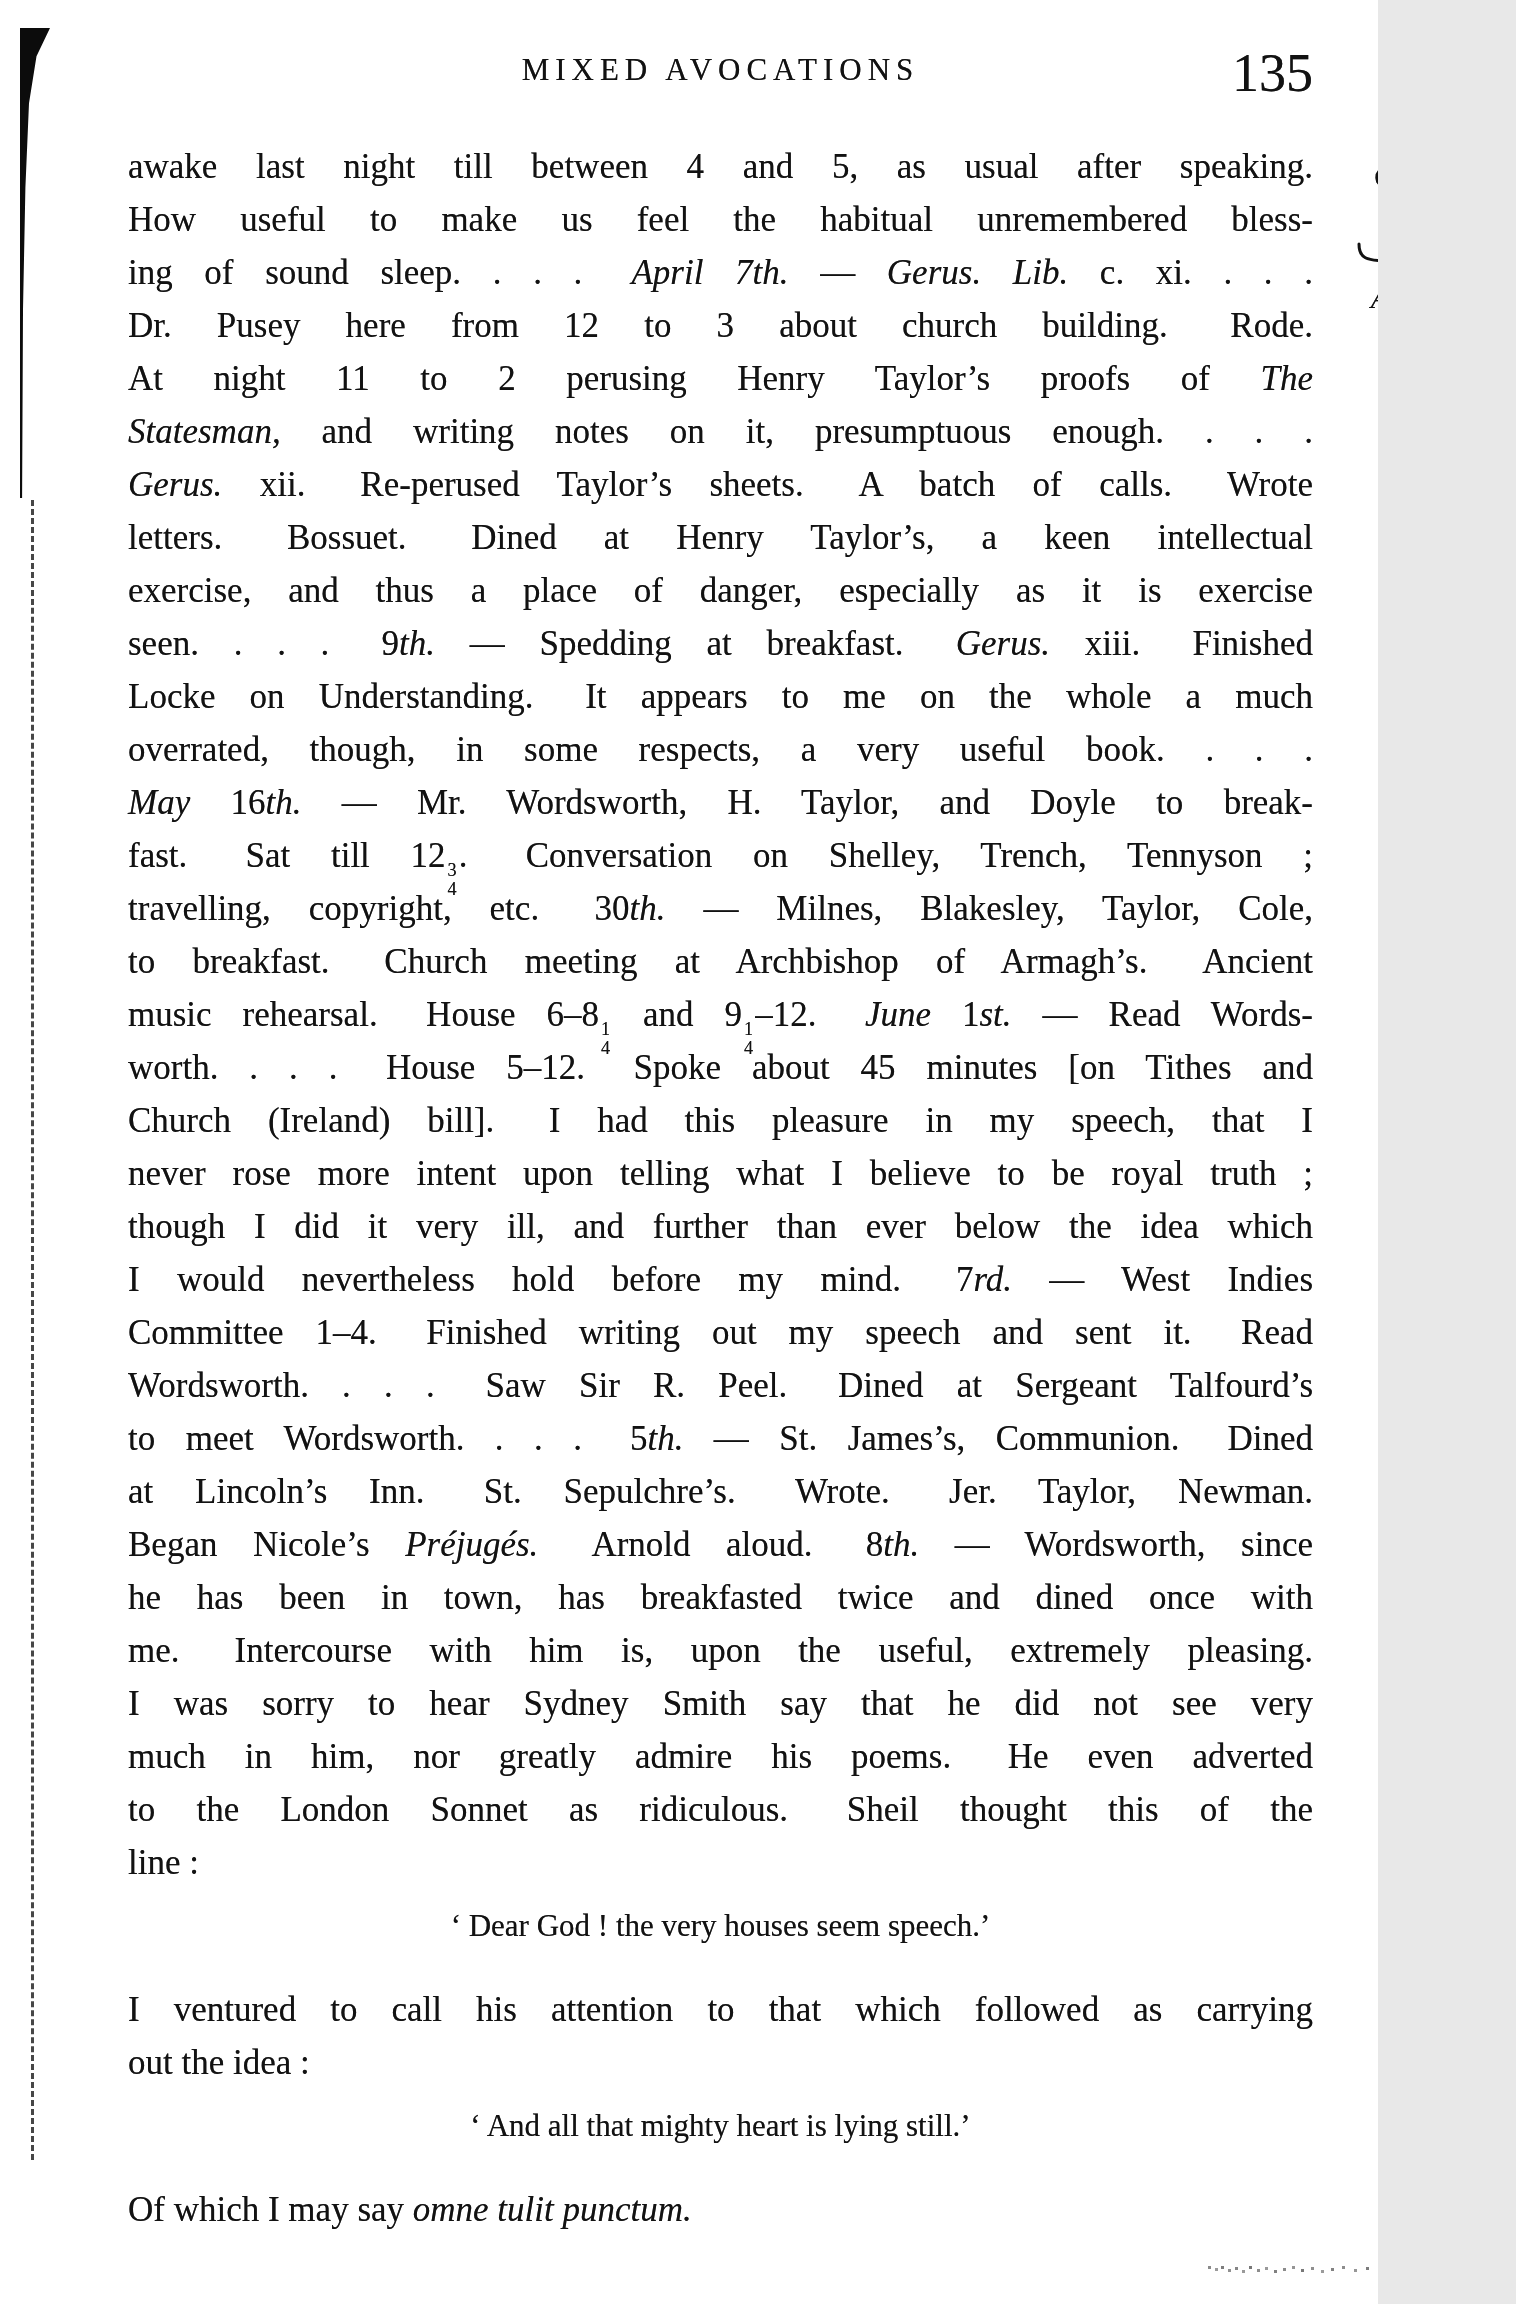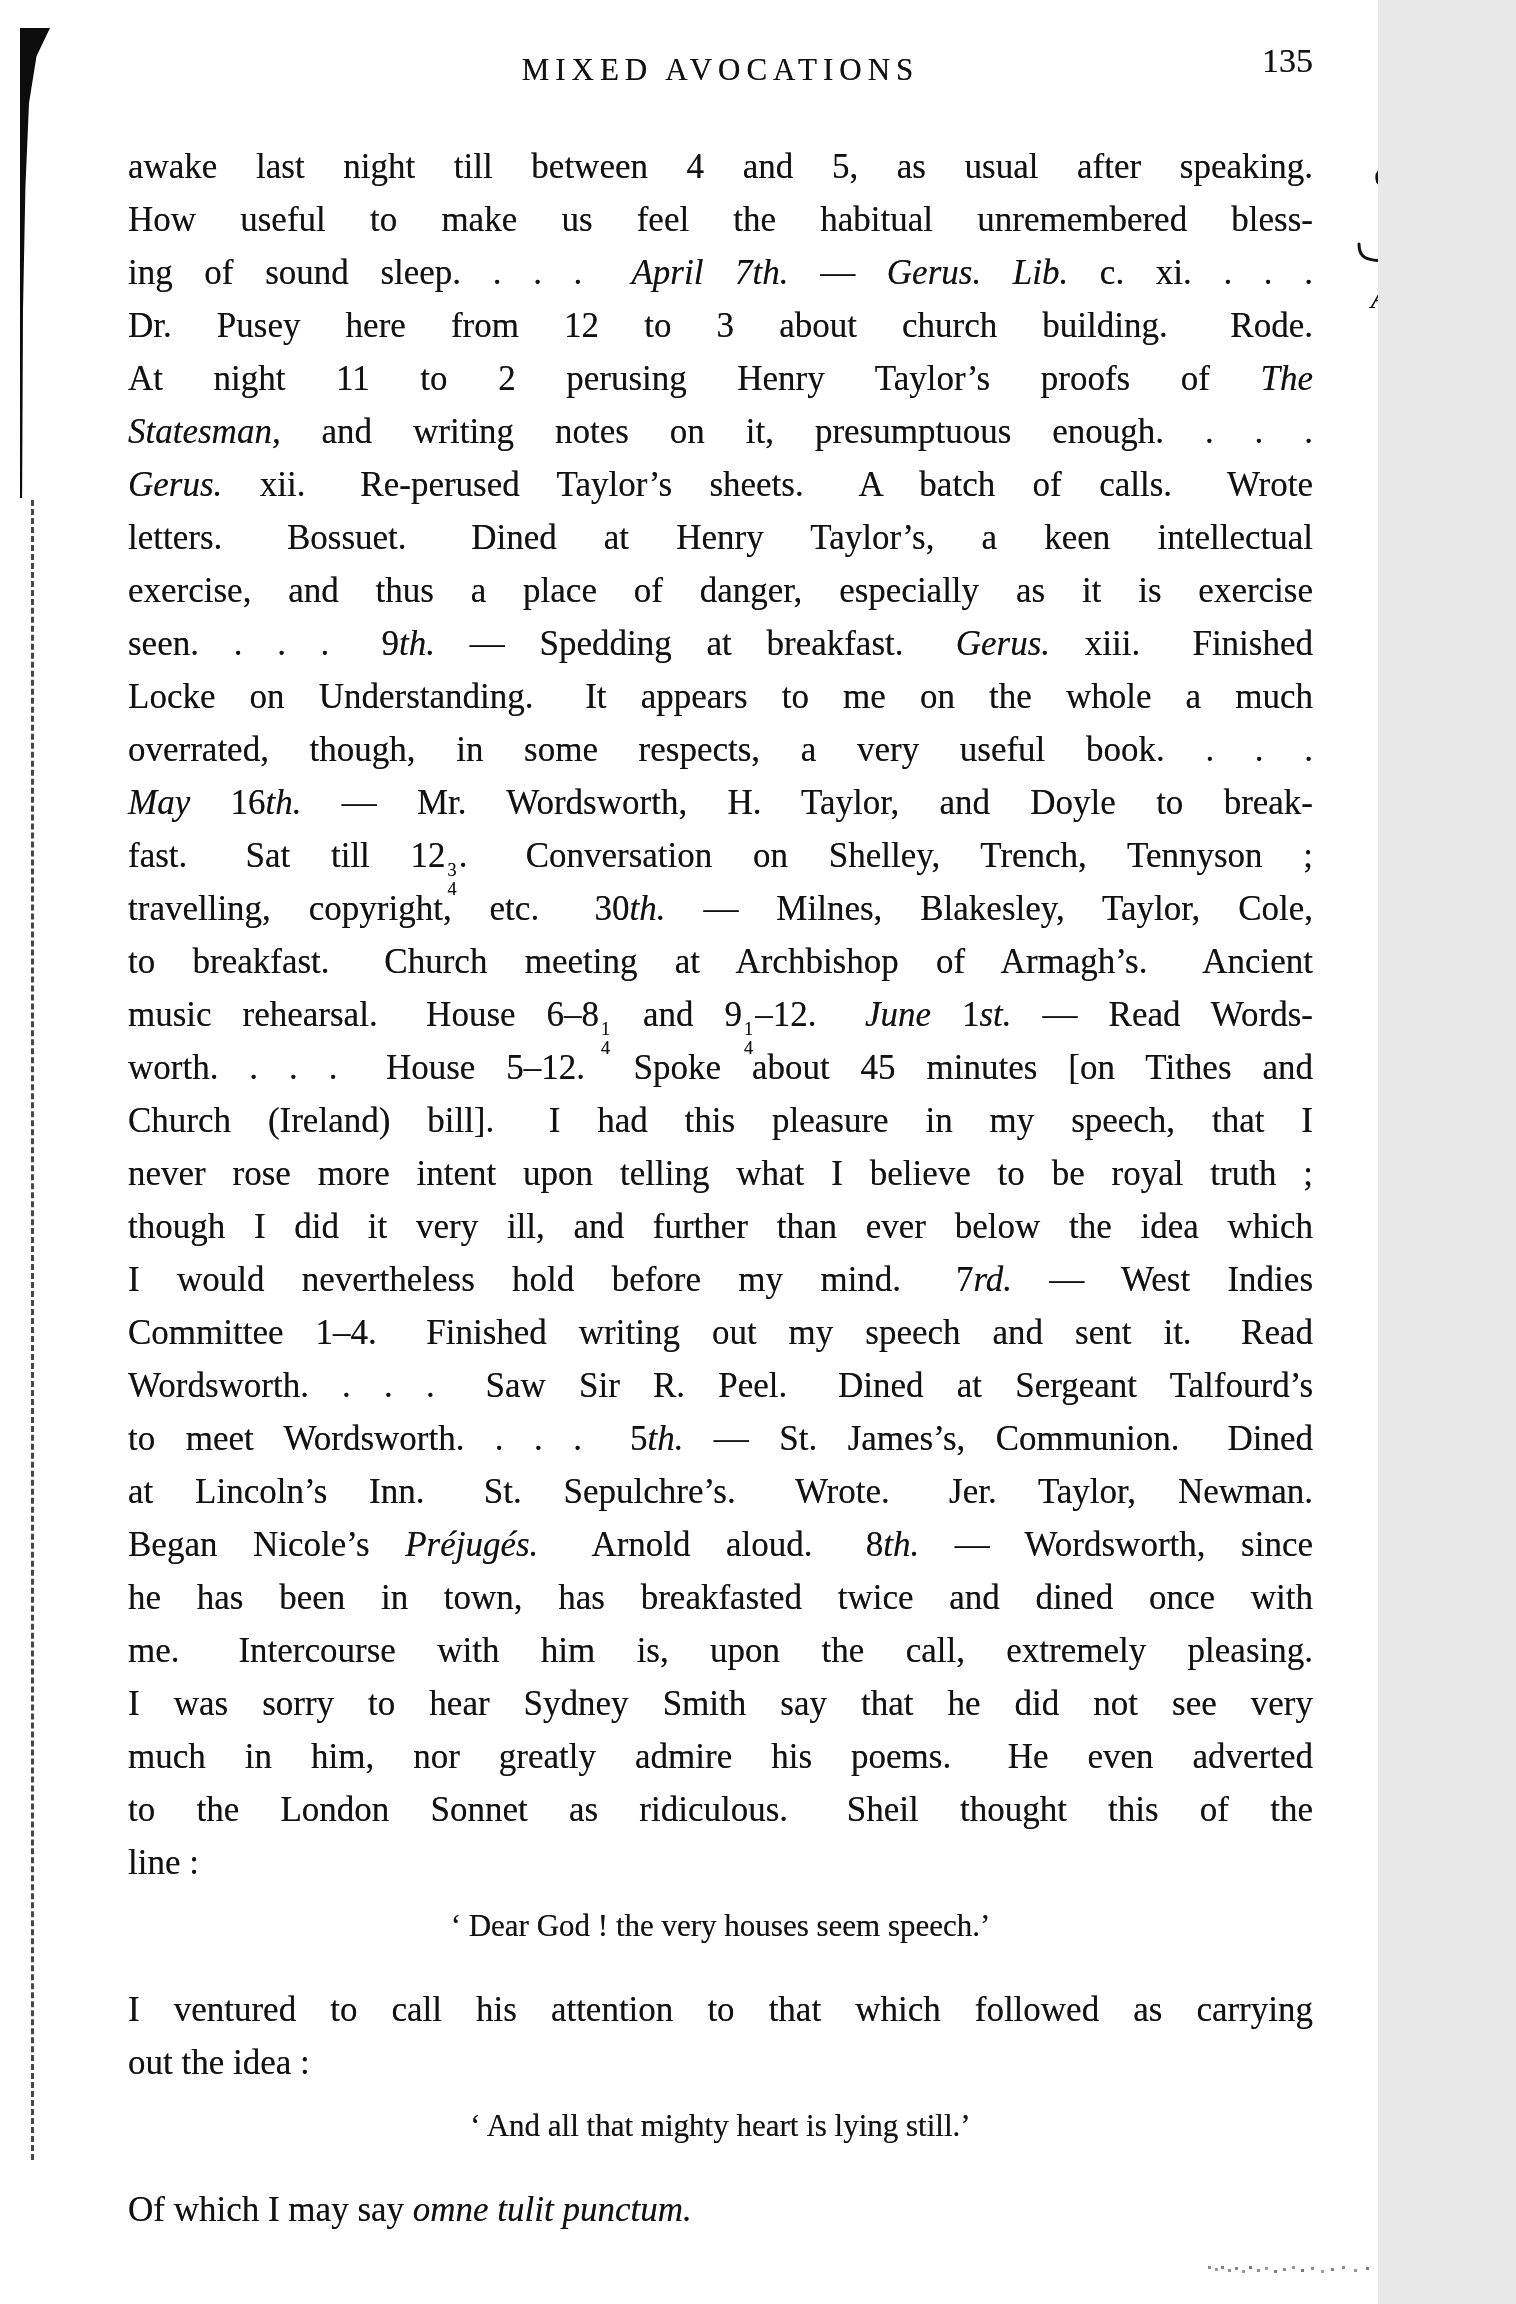--- a/index.html
+++ b/index.html
@@ -12,21 +12,21 @@
     color:#121212;
   }
   
   .header-title{
     position:absolute; left:128px; top:52px; width:1185px;
     text-align:center; font-size:31px; letter-spacing:6px;
     text-shadow:0 0 0.6px rgba(0,0,0,.65);
   }
   .page-number{
     position:absolute; left:128px; top:42px; width:1185px;
-    text-align:right; font-size:34px;
+    text-align:right; font-size:54px;
     text-shadow:0 0 0.6px rgba(0,0,0,.65);
   }
   
   .text-block{
     position:absolute; left:128px; top:140px; width:1185px;
     font-size:35px;
     text-shadow:0 0 0.6px rgba(0,0,0,.6);
   }
   .line{
     text-align:justify; text-align-last:justify; text-justify:inter-word;
@@ -112,21 +112,21 @@
       <div class="line"><span>Church (Ireland) bill].  I had this pleasure in my speech, that I</span></div>
       <div class="line"><span>never rose more intent upon telling what I believe to be royal truth ;</span></div>
       <div class="line"><span>though I did it very ill, and further than ever below the idea which</span></div>
       <div class="line"><span>I would nevertheless hold before my mind.  7</span><span class="it">rd.</span><span> — West Indies</span></div>
       <div class="line"><span>Committee 1–4.  Finished writing out my speech and sent it.  Read</span></div>
       <div class="line"><span>Wordsworth. . . .  Saw Sir R. Peel.  Dined at Sergeant Talfourd’s</span></div>
       <div class="line"><span>to meet Wordsworth. . . .  5</span><span class="it">th.</span><span> — St. James’s, Communion.  Dined</span></div>
       <div class="line"><span>at Lincoln’s Inn.  St. Sepulchre’s.  Wrote.  Jer. Taylor, Newman.</span></div>
       <div class="line"><span>Began Nicole’s </span><span class="it">Préjugés.</span><span>  Arnold aloud.  8</span><span class="it">th.</span><span> — Wordsworth, since</span></div>
       <div class="line"><span>he has been in town, has breakfasted twice and dined once with</span></div>
-      <div class="line"><span>me.  Intercourse with him is, upon the call, extremely pleasing.</span></div>
+      <div class="line"><span>me.  Intercourse with him is, upon the useful, extremely pleasing.</span></div>
       <div class="line"><span>I was sorry to hear Sydney Smith say that he did not see very</span></div>
       <div class="line"><span>much in him, nor greatly admire his poems.  He even adverted</span></div>
       <div class="line"><span>to the London Sonnet as ridiculous.  Sheil thought this of the</span></div>
       <div class="line plain"><span>line :</span></div>
       <div class="line quote"><span>‘ Dear God ! the very houses seem speech.’</span></div>
       <div class="line para-start"><span>I ventured to call his attention to that which followed as carrying</span></div>
       <div class="line plain"><span>out the idea :</span></div>
       <div class="line quote"><span>‘ And all that mighty heart is lying still.’</span></div>
       <div class="line plain para-start"><span>Of which I may say </span><span class="it">omne tulit punctum.</span></div>
     </div>

